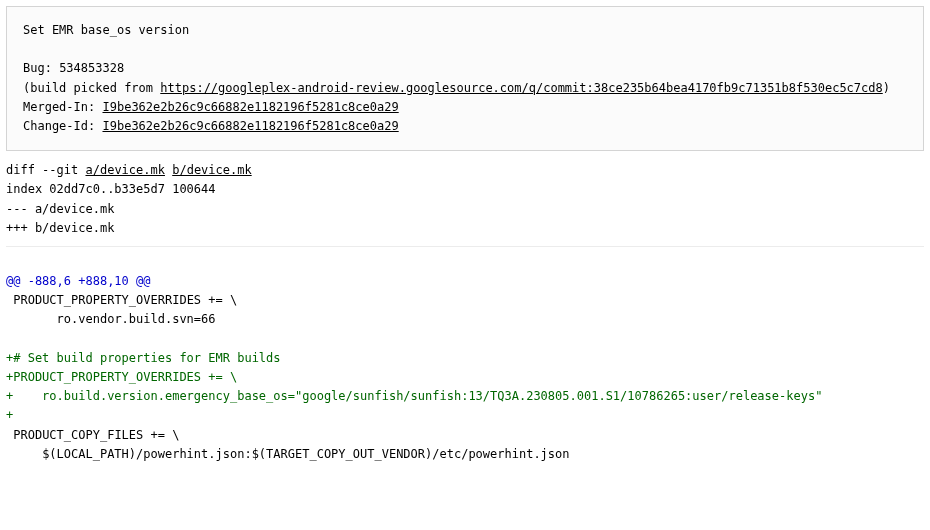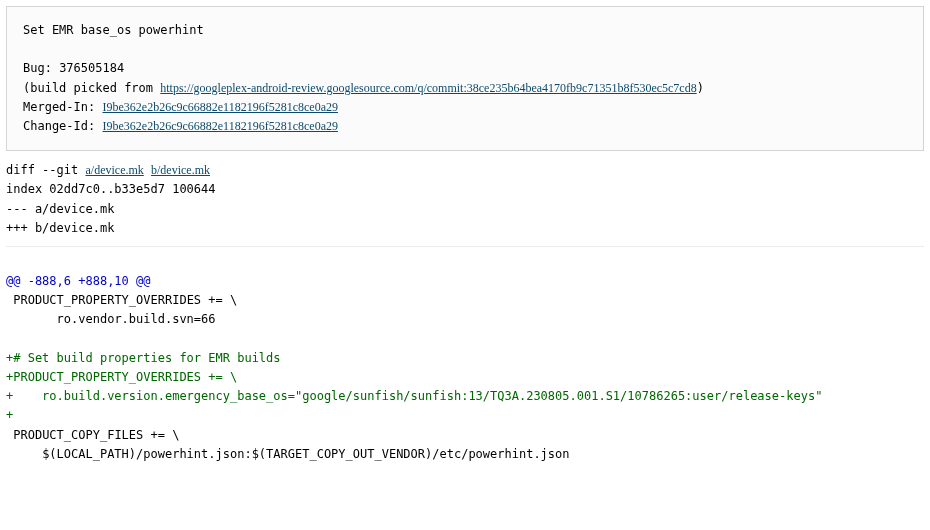--- a/index.html
+++ b/index.html
@@ -18,42 +18,41 @@
     margin: 6px;
     white-space: pre-wrap;
     word-break: break-word;
   }
   .diff-body {
     padding: 4px 6px 12px 6px;
     white-space: pre-wrap;
     word-break: break-word;
   }
   a {
-    color: #0c4a6e;
+    color: #000000;
     text-decoration: underline;
-    font-family: Liberation Serif, serif;
   }
   .hunk {
     color: #0000cc;
   }
   .add {
     color: #006600;
   }
   hr.sep {
     border: none;
     border-top: 1px solid #ececec;
     margin: 8px 0 6px 0;
   }
 </style>
 </head>
 <body>
 
-<div class="commit-box"><span>Set EMR base_os powerhint</span>
+<div class="commit-box"><span>Set EMR base_os version</span>
 
-<span>Bug: </span><span>376505184</span>
+<span>Bug: </span><span>534853328</span>
 <span>(build picked from </span><a href="#">https://googleplex-android-review.googlesource.com/q/commit:38ce235b64bea4170fb9c71351b8f530ec5c7cd8</a><span>)</span>
 <span>Merged-In: </span><a href="#">I9be362e2b26c9c66882e1182196f5281c8ce0a29</a>
 <span>Change-Id: </span><a href="#">I9be362e2b26c9c66882e1182196f5281c8ce0a29</a></div>
 
 <div class="diff-body"><span>diff --git </span><a href="#">a/device.mk</a> <a href="#">b/device.mk</a>
 <span>index 02dd7c0..b33e5d7 100644</span>
 <span>--- a/device.mk</span>
 <span>+++ b/device.mk</span>
 <hr class="sep">
 <span class="hunk">@@ -888,6 +888,10 @@</span>

